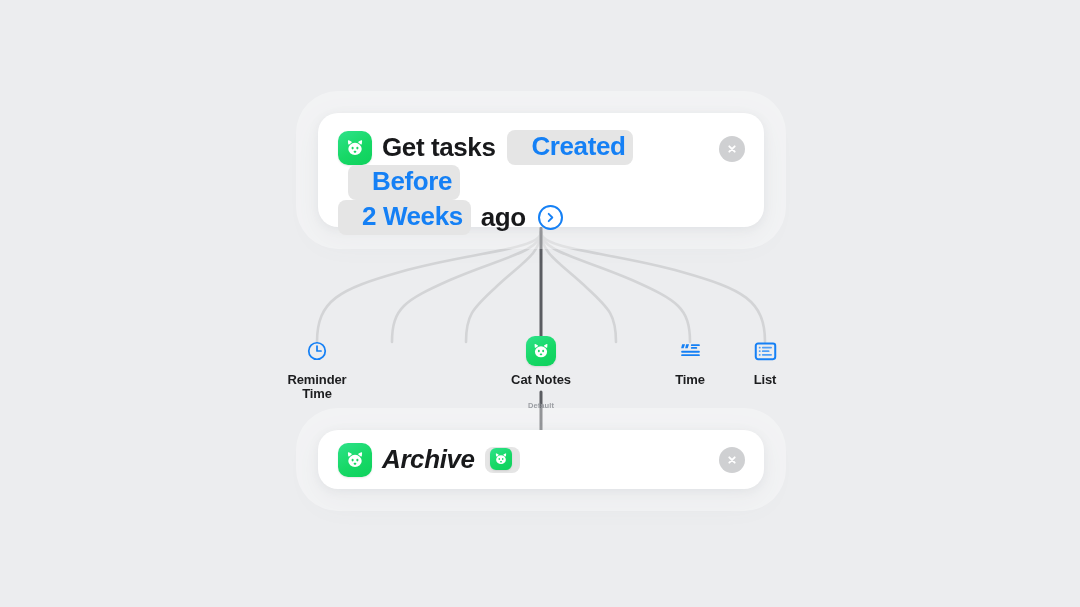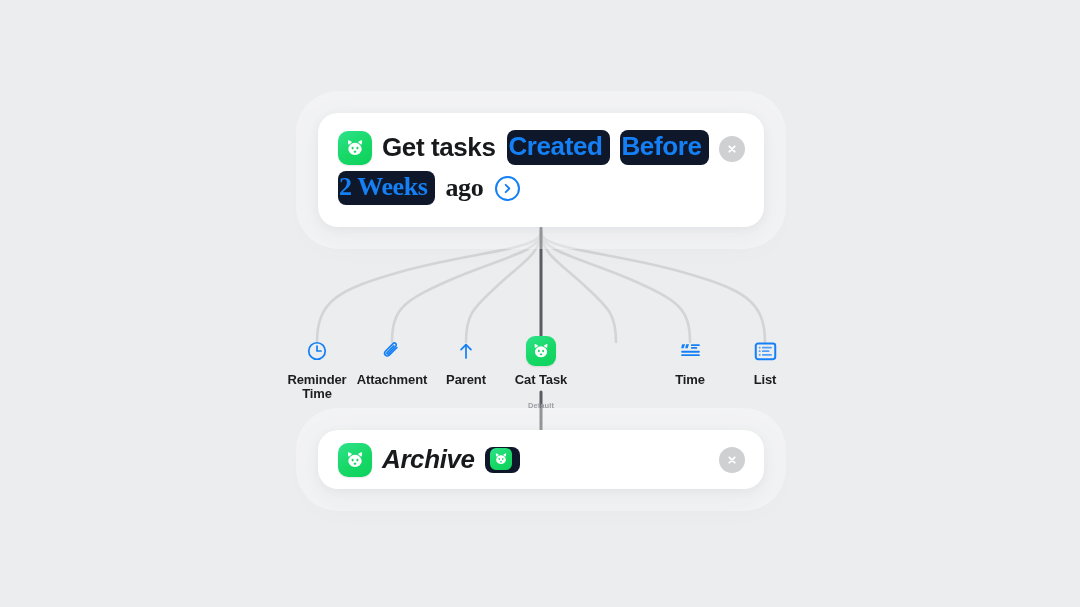--- a/index.html
+++ b/index.html
@@ -61,21 +61,21 @@
     align-items: center;
   }
 
   .row {
     display: flex;
     align-items: center;
     flex-wrap: wrap;
   }
 
   .line1 { gap: 0; }
-  .line2 { margin-top: 6px; font-family: Liberation Serif, serif; }
+  .line2 { margin-top: 0; }
 
   
   .app-icon {
     width: 28px;
     height: 28px;
     border-radius: 8px;
     background: linear-gradient(150deg, #2ee28a 0%, #17d866 55%, #0ed15c 100%);
     display: inline-flex;
     align-items: center;
     justify-content: center;
@@ -101,27 +101,27 @@
     letter-spacing: -0.4px;
     white-space: nowrap;
   }
   .plain-text.gap-l { margin-left: 10px; }
   .plain-text.gap-r { margin-right: 10px; font-style: italic; }
 
   
   .token {
     display: inline-flex;
     align-items: center;
-    background: #0f172a;
+    background: #e5e5e5;
     color: #1580f5;
     border-radius: 8px;
     font-size: 26px;
     font-weight: 600;
     letter-spacing: -0.4px;
-    padding: 1px 8px 3px 1px;
+    padding: 1px 8px 3px 24px;
     white-space: nowrap;
   }
   .token + .token { margin-left: 10px; }
   .token.with-icon { padding-left: 5px; gap: 7px; }
 
   .chev-btn {
     width: 25px;
     height: 25px;
     border-radius: 50%;
     border: 2px solid #1580f5;
@@ -245,55 +245,36 @@
       <span class="glyph">
         <svg width="22" height="22" viewBox="0 0 24 24" aria-hidden="true">
           <circle cx="12" cy="12" r="9" fill="none" stroke="#1580f5" stroke-width="1.9"></circle>
           <path d="M12 6.6 V12 H16.4" fill="none" stroke="#1580f5" stroke-width="1.9" stroke-linecap="round" stroke-linejoin="round"></path>
         </svg>
       </span>
       <span class="p-label">Reminder</span>
       <span class="p-label">Time</span>
     </div>
 
-    <div class="param" style="left:69px">
-      <span class="glyph">
-        <svg width="22" height="22" viewBox="0 0 24 24" aria-hidden="true">
-          <path d="M17.4 8.2 L9.6 16.1 c-1.5 1.5-3.6 1.6-4.8.4 -1.2-1.2-1-3.3.5-4.8 L12.9 4.2
-                   c1-1 2.4-1.1 3.2-.3 .8 .8 .7 2.2-.3 3.2 L8.2 14.8 c-.5.5-1.1.5-1.5.1
-                   -.4-.4-.3-1 .2-1.5 L14 6.3" fill="none" stroke="#1580f5" stroke-width="1.8" stroke-linecap="round" stroke-linejoin="round"></path>
-        </svg>
-      </span>
-      <span class="p-label">Attachment</span>
-    </div>
-
-    <div class="param" style="left:143px">
-      <span class="glyph">
-        <svg width="22" height="22" viewBox="0 0 24 24" aria-hidden="true">
-          <path d="M12 19.5 V5.2" fill="none" stroke="#1580f5" stroke-width="1.9" stroke-linecap="round"></path>
-          <path d="M6.6 10.4 L12 5 L17.4 10.4" fill="none" stroke="#1580f5" stroke-width="1.9" stroke-linecap="round" stroke-linejoin="round"></path>
-        </svg>
-      </span>
-      <span class="p-label">Parent</span>
-    </div>
+
 
     <div class="param" style="left:218px">
       <span class="glyph">
         <span class="app-icon" style="width:30px;height:30px;border-radius:9px">
           <svg width="20" height="20" viewBox="0 0 24 24" aria-hidden="true">
             <path fill="#ffffff" d="M5.2 3.6c-.5-.3-1 .1-.95.65l.33 3.4c.05.5.6.74 1 .45l2.6-1.85c.45-.33.3-1.03-.23-1.3L5.2 3.6z"></path>
             <path fill="#ffffff" d="M18.8 3.6c.5-.3 1 .1.95.65l-.33 3.4c-.05.5-.6.74-1 .45l-2.6-1.85c-.45-.33-.3-1.03.23-1.3L18.8 3.6z"></path>
             <ellipse fill="#ffffff" cx="12" cy="13" rx="7.3" ry="6.6"></ellipse>
             <ellipse fill="#17d866" cx="9.4" cy="12.1" rx="1.15" ry="1.5"></ellipse>
             <ellipse fill="#17d866" cx="14.6" cy="12.1" rx="1.15" ry="1.5"></ellipse>
             <path fill="#17d866" d="M12 15.1c-.9 0-1.5.45-1.5.95 0 .55.7 1.05 1.5 1.05s1.5-.5 1.5-1.05c0-.5-.6-.95-1.5-.95z"></path>
           </svg>
         </span>
       </span>
-      <span class="p-label">Cat Task</span>
+      <span class="p-label">Cat Notes</span>
       <span class="p-sub">Default</span>
     </div>
 
 
     <div class="param" style="left:367px">
       <span class="glyph">
         <svg width="23" height="21" viewBox="0 0 24 22" aria-hidden="true">
           <path fill="#1580f5" d="M3.2 3.4 h3.1 l-1.5 4.1 H2.2 z"></path>
           <path fill="#1580f5" d="M7.4 3.4 h3.1 l-1.5 4.1 H6.4 z"></path>
           <g fill="#1580f5">

